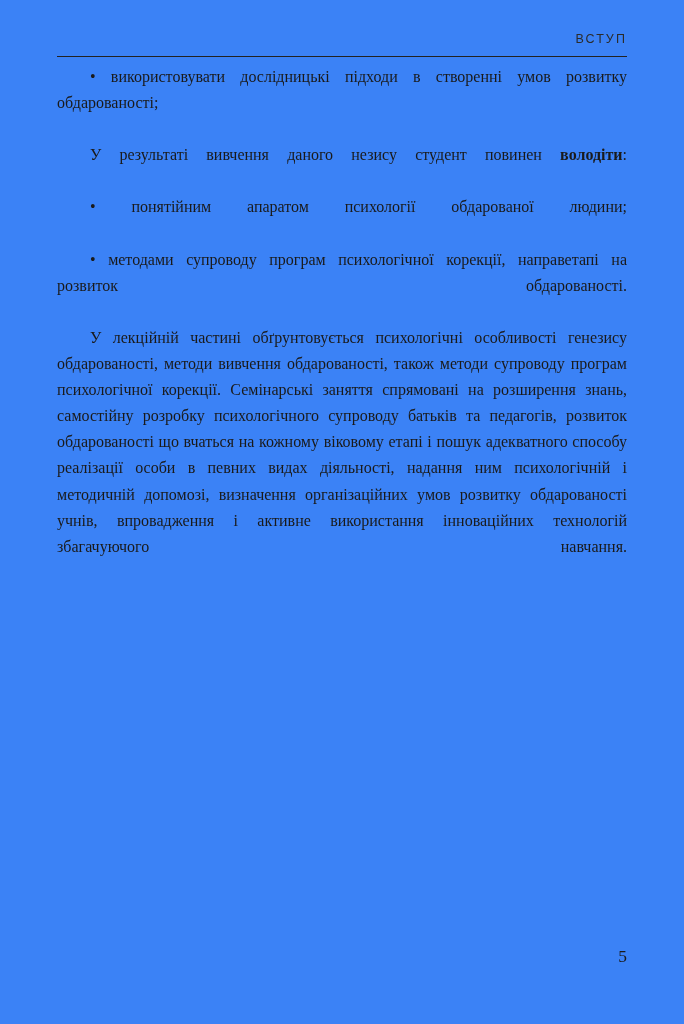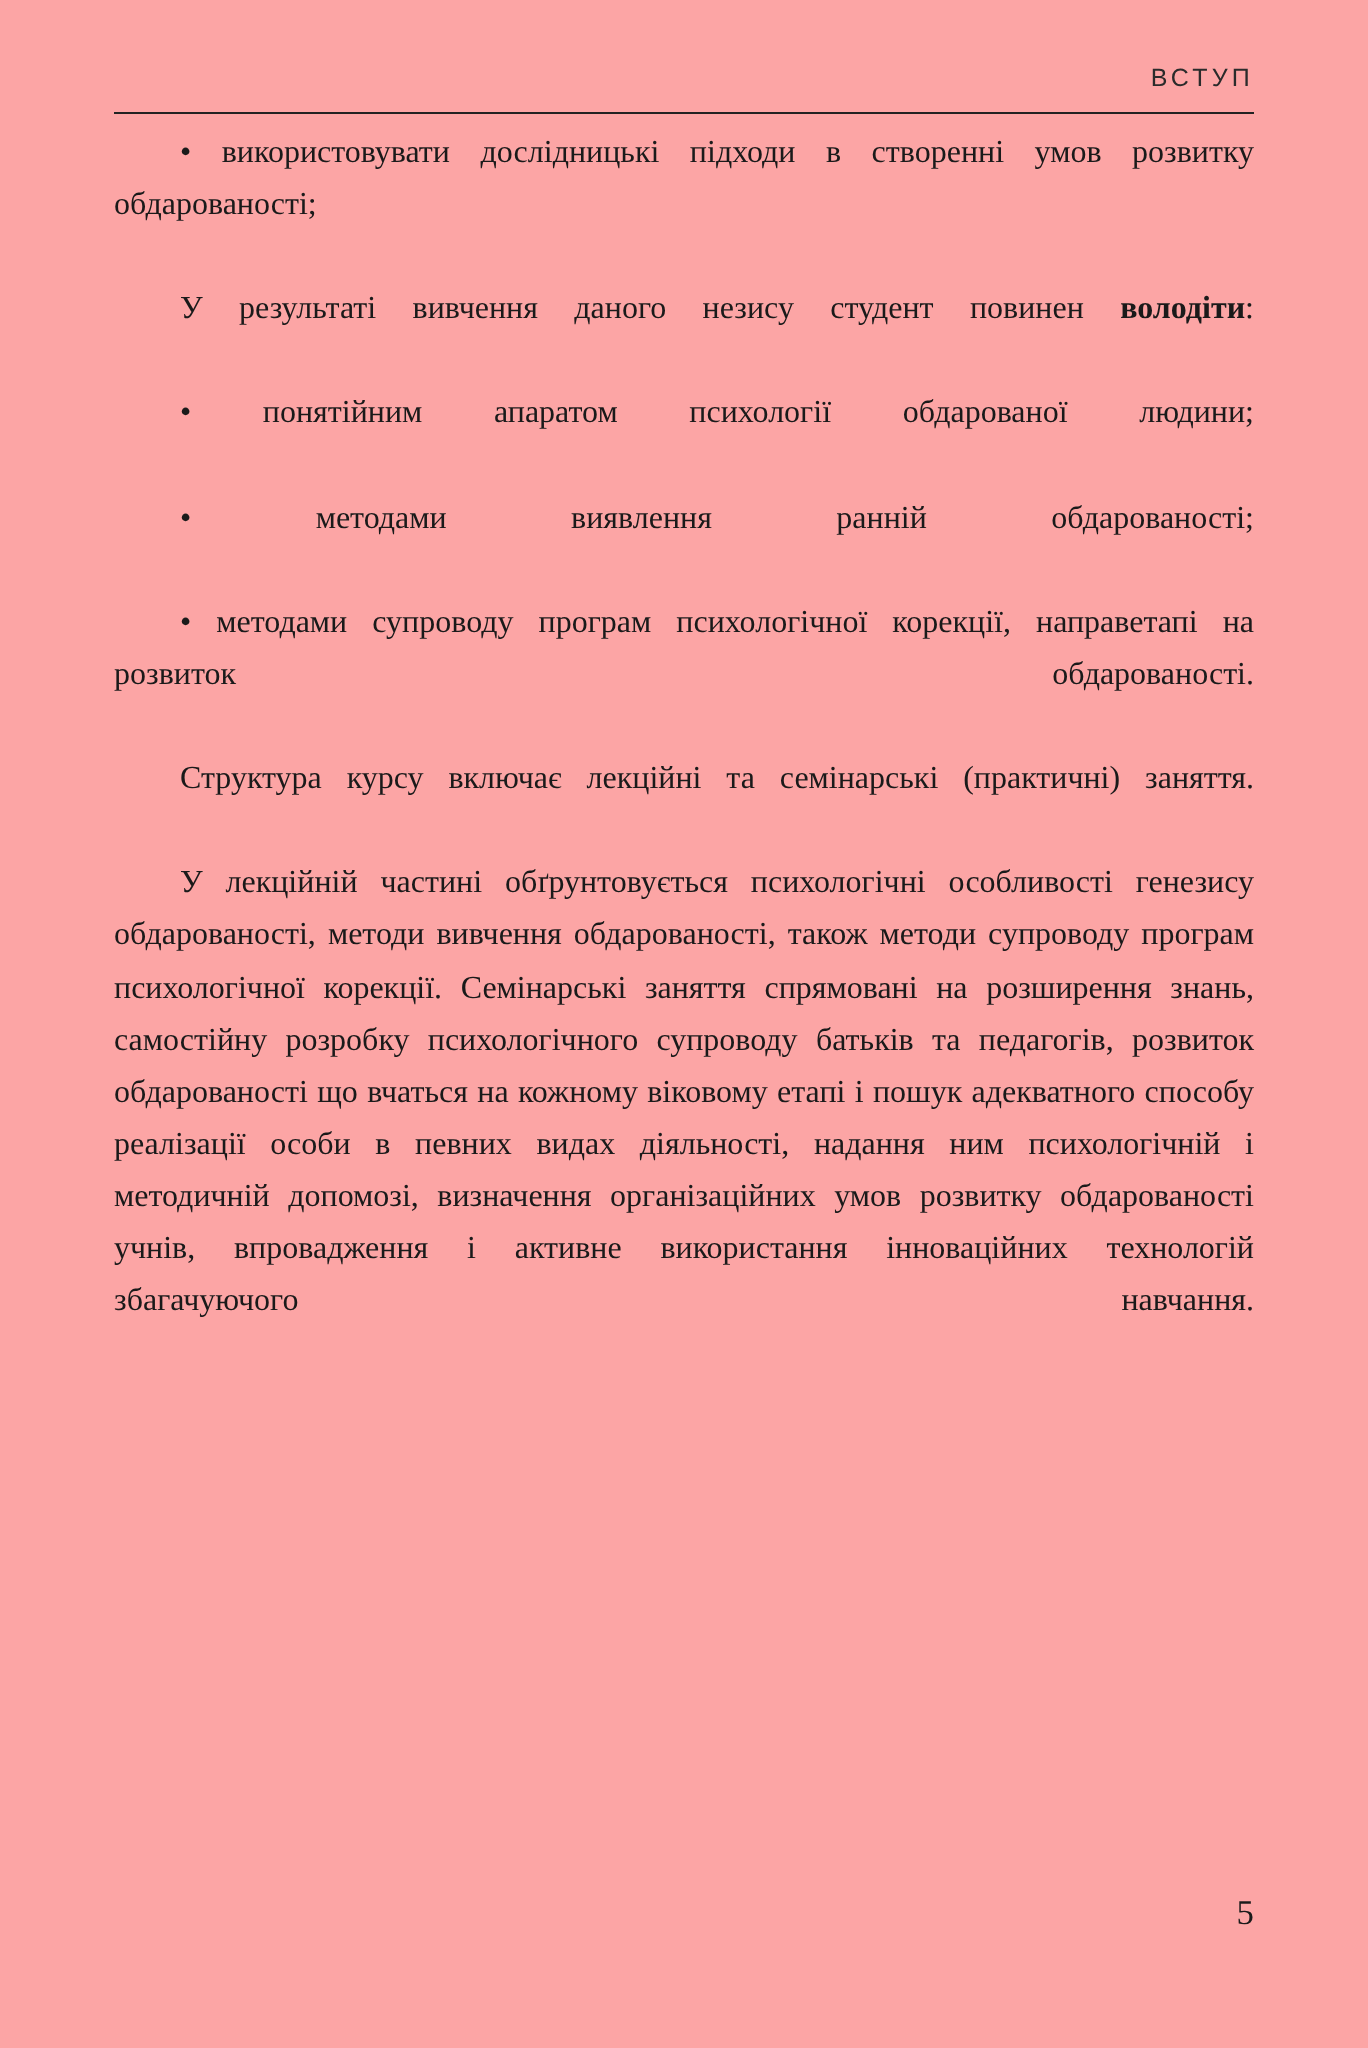--- a/index.html
+++ b/index.html
@@ -14,21 +14,21 @@
     font-family: "Liberation Serif", "DejaVu Serif", serif;
     color: #1a1a1a;
     overflow: hidden;
   }
 
   .page {
     position: absolute;
     inset: 0;
     width: 684px;
     height: 1024px;
-    background: #fca5a5;
+    background: #3b82f6;
   }
 
   
   .running-head {
     position: absolute;
     top: 33px;
     left: 57px;
     width: 570px;
     text-align: right;
     font-family: "Liberation Sans", "DejaVu Sans", sans-serif;
@@ -106,25 +106,23 @@
   <div class="textblock">
 
     <p class="para">• використовувати дослідницькі підходи в створенні умов роз­витку обдарованості;</p>
 
 
     <p class="para"><span>У результаті вивчення даного незису студент повинен </span><span class="bold-run">володіти</span><span>:</span></p>
 
     <p class="para bold">• понятійним апаратом психології обдарованої людини;</p>
 
 
-    <p class="para bold">• методами виявлення ранній обдарованості;</p>
 
     <p class="para bold">• методами супроводу програм психологічної корекції, направ­етапі на розвиток обдарованості.</p>
 
-    <p class="para">Структура курсу включає лекційні та семінарські (практичні) заняття.</p>
 
     <p class="para">У лекційній частині обґрунтовується психологічні особливості ге­незису обдарованості, методи вивчення обдарованості, також методи супроводу програм психологічної корекції. Семінарські заняття спря­мовані на розширення знань, самостійну розробку психологічного су­проводу батьків та педагогів, розвиток обдарованості що вчаться на кожному віковому етапі і пошук адекватного способу реалізації особи в певних видах діяльності, надання ним психологічній і методичній допомозі, визначення організаційних умов розвитку обдарованості учнів, впровадження і активне використання інноваційних техноло­гій збагачуючого навчання.</p>
 
   </div>
 
   <div class="folio">5</div>
 
 </div>
 
 </body></html>

